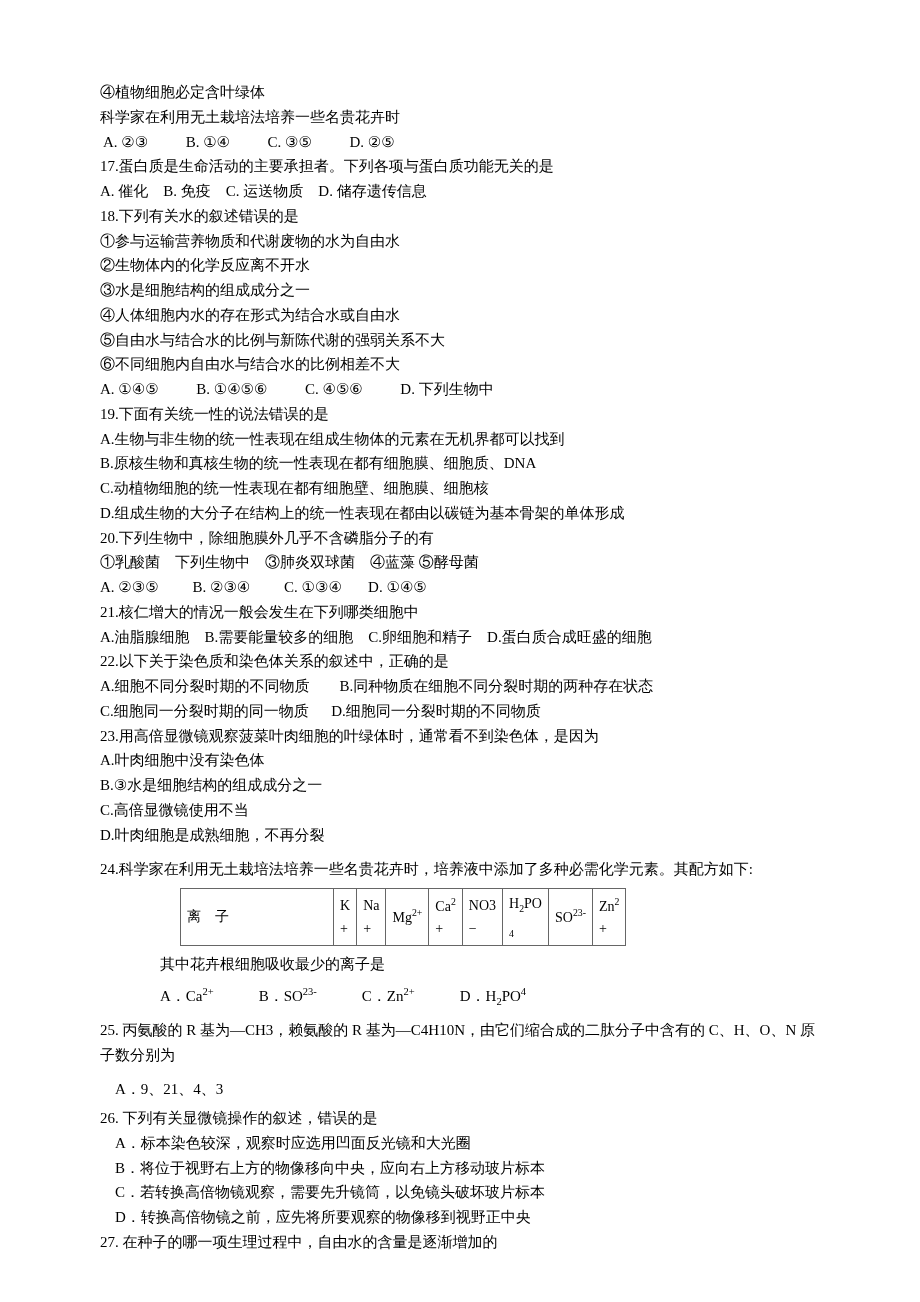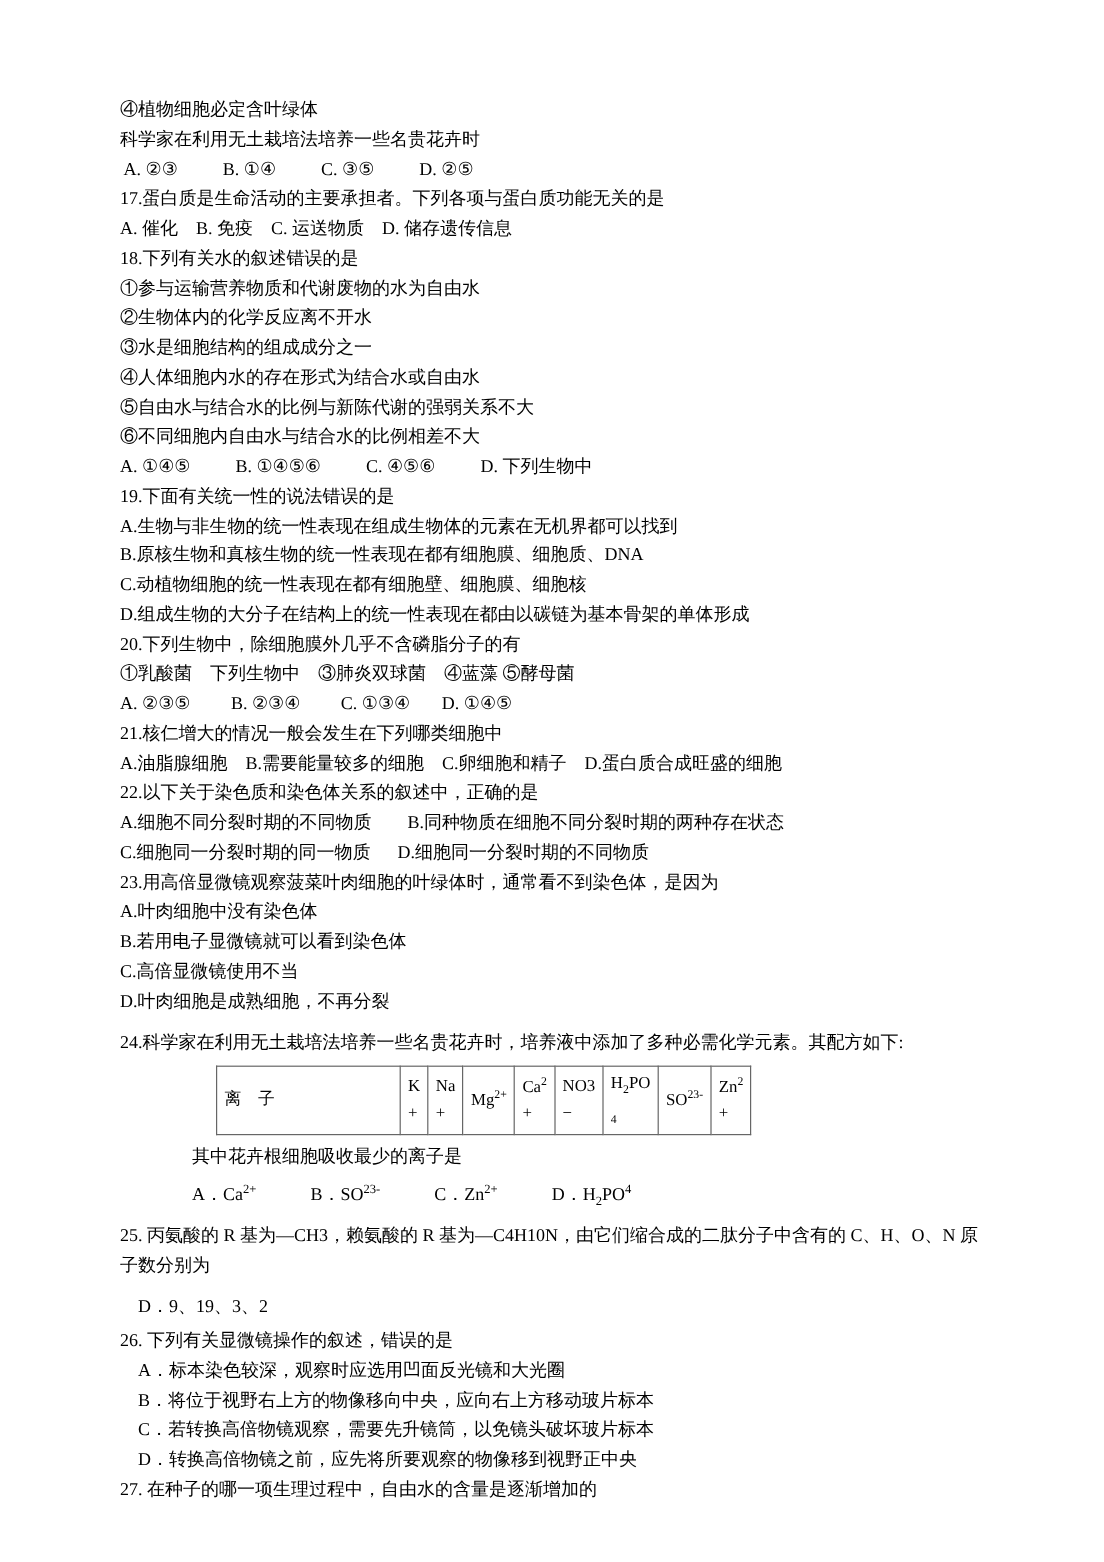--- a/index.html
+++ b/index.html
@@ -67,21 +67,21 @@
 
 <div class="line">21.核仁增大的情况一般会发生在下列哪类细胞中</div>
 <div class="line">A.油脂腺细胞    B.需要能量较多的细胞    C.卵细胞和精子    D.蛋白质合成旺盛的细胞</div>
 
 <div class="line">22.以下关于染色质和染色体关系的叙述中，正确的是</div>
 <div class="line">A.细胞不同分裂时期的不同物质        B.同种物质在细胞不同分裂时期的两种存在状态</div>
 <div class="line">C.细胞同一分裂时期的同一物质      D.细胞同一分裂时期的不同物质</div>
 
 <div class="line">23.用高倍显微镜观察菠菜叶肉细胞的叶绿体时，通常看不到染色体，是因为</div>
 <div class="line">A.叶肉细胞中没有染色体</div>
-<div class="line">B.若用电子显微镜就可以看到染色体</div>
+<div class="line">B.③水是细胞结构的组成成分之一</div>
 <div class="line">C.高倍显微镜使用不当</div>
 <div class="line">D.叶肉细胞是成熟细胞，不再分裂</div>
 
 <div style="height:10px"></div>
 <div class="line">24.科学家在利用无土栽培法培养一些名贵花卉时，培养液中添加了多种必需化学元素。其配方如下:</div>
 
 <table>
   <tbody>
       <tr>
     <td style="width:140px">离　子</td>
@@ -98,21 +98,21 @@
   </table>
 
 <div class="line indent2">其中花卉根细胞吸收最少的离子是</div>
 <div style="height:6px"></div>
 <div class="line indent2">A．Ca<span class="sup">2+</span>　　　B．SO<span class="sup">23-</span>　　　C．Zn<span class="sup">2+</span>　　　D．H<span class="sub">2</span>PO<span class="sup">4</span></div>
 
 <div style="height:8px"></div>
 <div class="line">25. 丙氨酸的 R 基为—CH3，赖氨酸的 R 基为—C4H10N，由它们缩合成的二肽分子中含有的 C、H、O、N 原子数分别为</div>
 <div style="height:6px"></div>
 <div class="q25-grid">
-  <div>D．9、19、3、2</div>
+  <div>A．9、21、4、3</div>
 </div>
 
 <div style="height:4px"></div>
 <div class="line">26. 下列有关显微镜操作的叙述，错误的是</div>
 <div class="line indent1">A．标本染色较深，观察时应选用凹面反光镜和大光圈</div>
 <div class="line indent1">B．将位于视野右上方的物像移向中央，应向右上方移动玻片标本</div>
 <div class="line indent1">C．若转换高倍物镜观察，需要先升镜筒，以免镜头破坏玻片标本</div>
 <div class="line indent1">D．转换高倍物镜之前，应先将所要观察的物像移到视野正中央</div>
 
 <div class="line">27. 在种子的哪一项生理过程中，自由水的含量是逐渐增加的</div>

